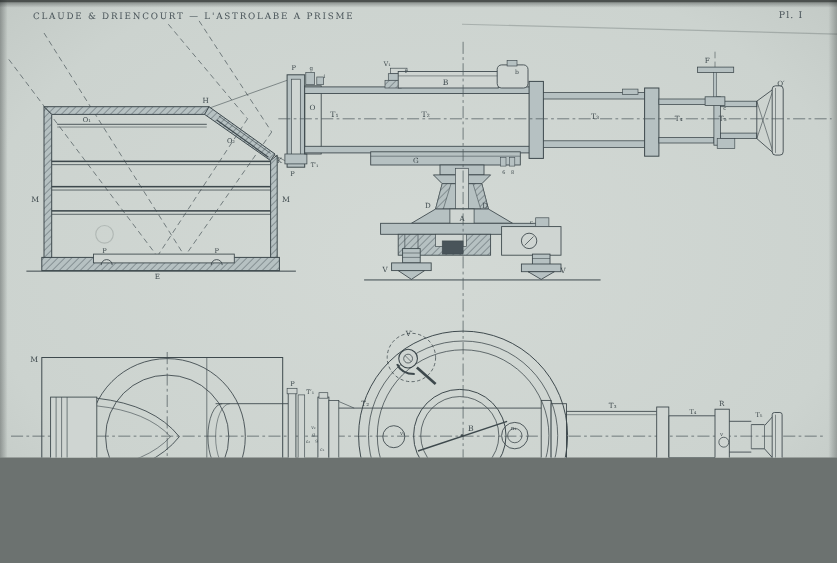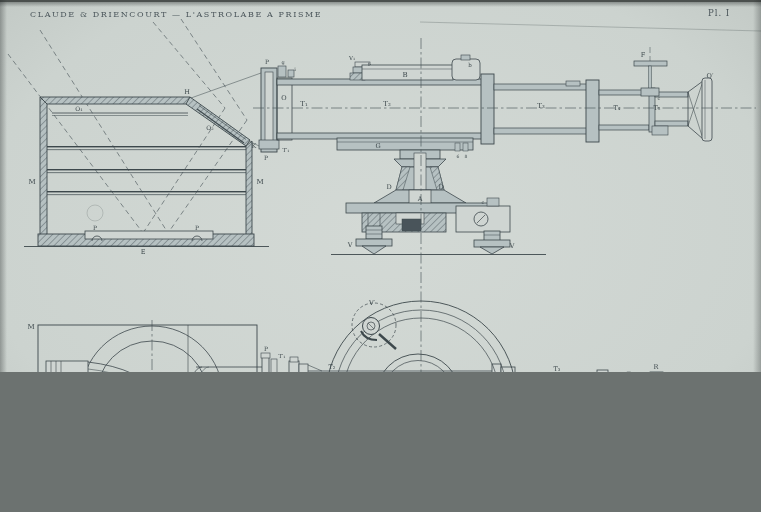--- a/index.html
+++ b/index.html
@@ -1,16 +1,16 @@
 <!DOCTYPE html>
 <html><head>
 <meta charset="utf-8">
 <style>
   html,body{margin:0;padding:0;background:#6c7270;}
-  .plate{position:relative;width:761px;height:372px;overflow:hidden;}
+  .plate{position:relative;width:761px;height:416px;overflow:hidden;}
   svg{display:block;}
   text{font-family:"DejaVu Serif","Liberation Serif",serif;fill:#3d484c;}
   .title-t{font-size:8px;letter-spacing:1.6px;fill:#4a555a;}
   .plno-t{font-size:8.5px;letter-spacing:1px;fill:#4a555a;}
   .imp-t{font-size:5px;letter-spacing:.3px;fill:rgba(62,74,77,.8);}
   .l7{font-size:7px;} .l65{font-size:6.5px;} .l6{font-size:6px;}
   .l55{font-size:5.5px;} .l5{font-size:5px;} .l45{font-size:4.5px;} .l42{font-size:4.2px;}
   .mid{text-anchor:middle;}
   .ink{stroke:#3d484c;fill:none;}
   .ray{stroke:#4c575b;stroke-width:.65;stroke-dasharray:5 3.5;fill:none;}

